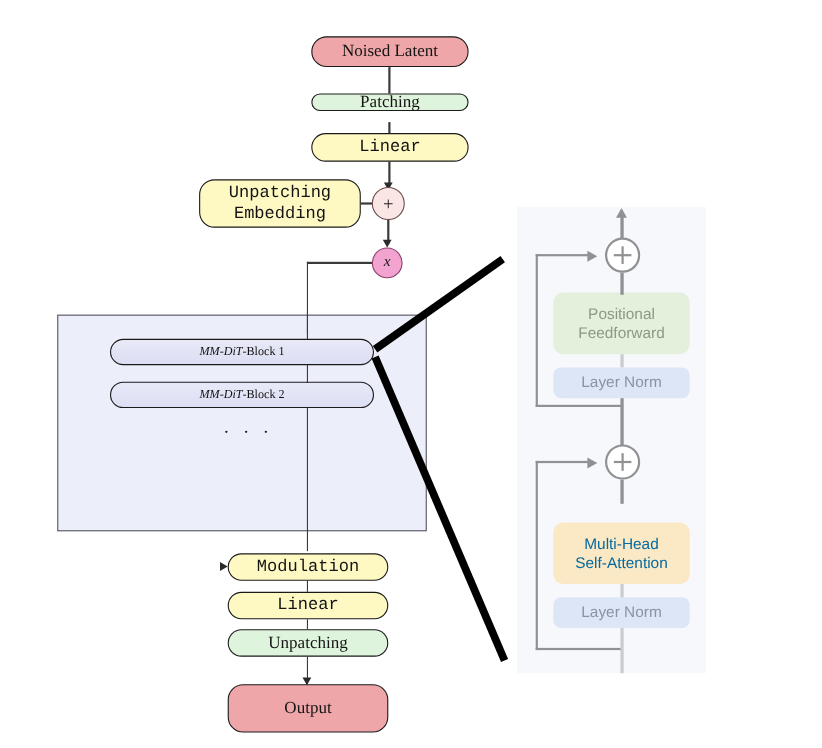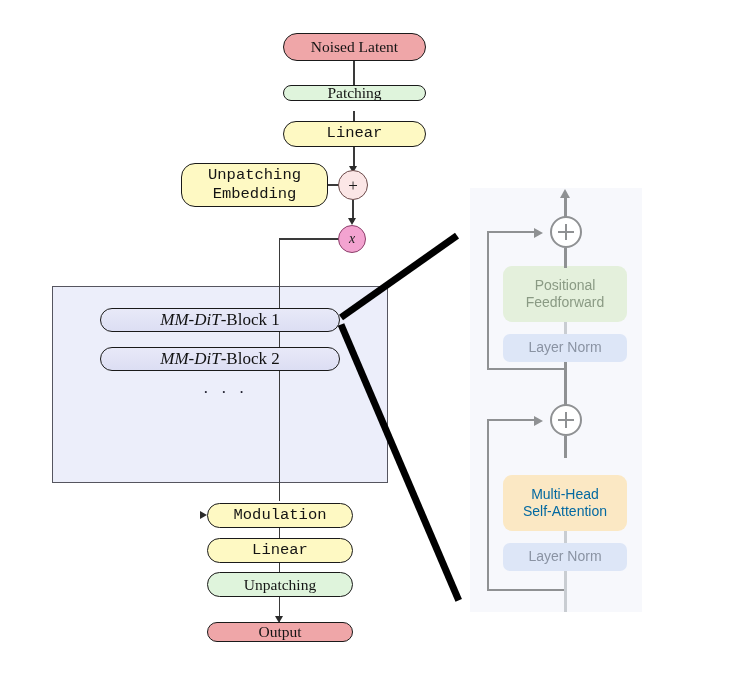--- a/index.html
+++ b/index.html
@@ -52,21 +52,21 @@
 
   .mmblock {
     position: absolute;
     box-sizing: border-box;
     border: 1.2px solid #1a1a1a;
     border-radius: 13px;
     background: linear-gradient(180deg, #e8e9f8 0%, #dcdef3 100%);
     display: flex;
     align-items: center;
     justify-content: center;
-    font-size: 17px;
+    font-size: 11px;
     color: #111;
     white-space: nowrap;
     z-index: 7;
     text-align: right;
   }
   .mmblock i {
     font-style: italic;
   }
 
   .ellipsis {
@@ -289,21 +289,21 @@
 
   <div class="ln v" style="left:279px; top:563px; height:9px;"></div>
 
   <div class="node green" style="left:207px; top:572px; width:146px; height:25px;">
     <span>Unpatching</span>
   </div>
 
   <div class="ln v" style="left:279px; top:597px; height:25px;"></div>
   <div class="arrowhead-down" style="left:275px; top:616px;"></div>
 
-  <div class="node pink" style="left:207px; top:622px; width:146px; height:20px;">
+  <div class="node pink" style="left:207px; top:622px; width:146px; height:44px;">
     <span>Output</span>
   </div>
 
   <div class="callout" style="left:341px; top:314px; width:142px; height:7px; transform: rotate(-35.2deg);"></div>
 
   <div class="callout" style="left:341px; top:321px; width:300px; height:7px; transform: rotate(66.9deg);"></div>
 
   <div class="rln v" style="left:564.3px; top:196px; height:22px;"></div>
   <div class="rarrow-up" style="left:560px; top:189px;"></div>
 

